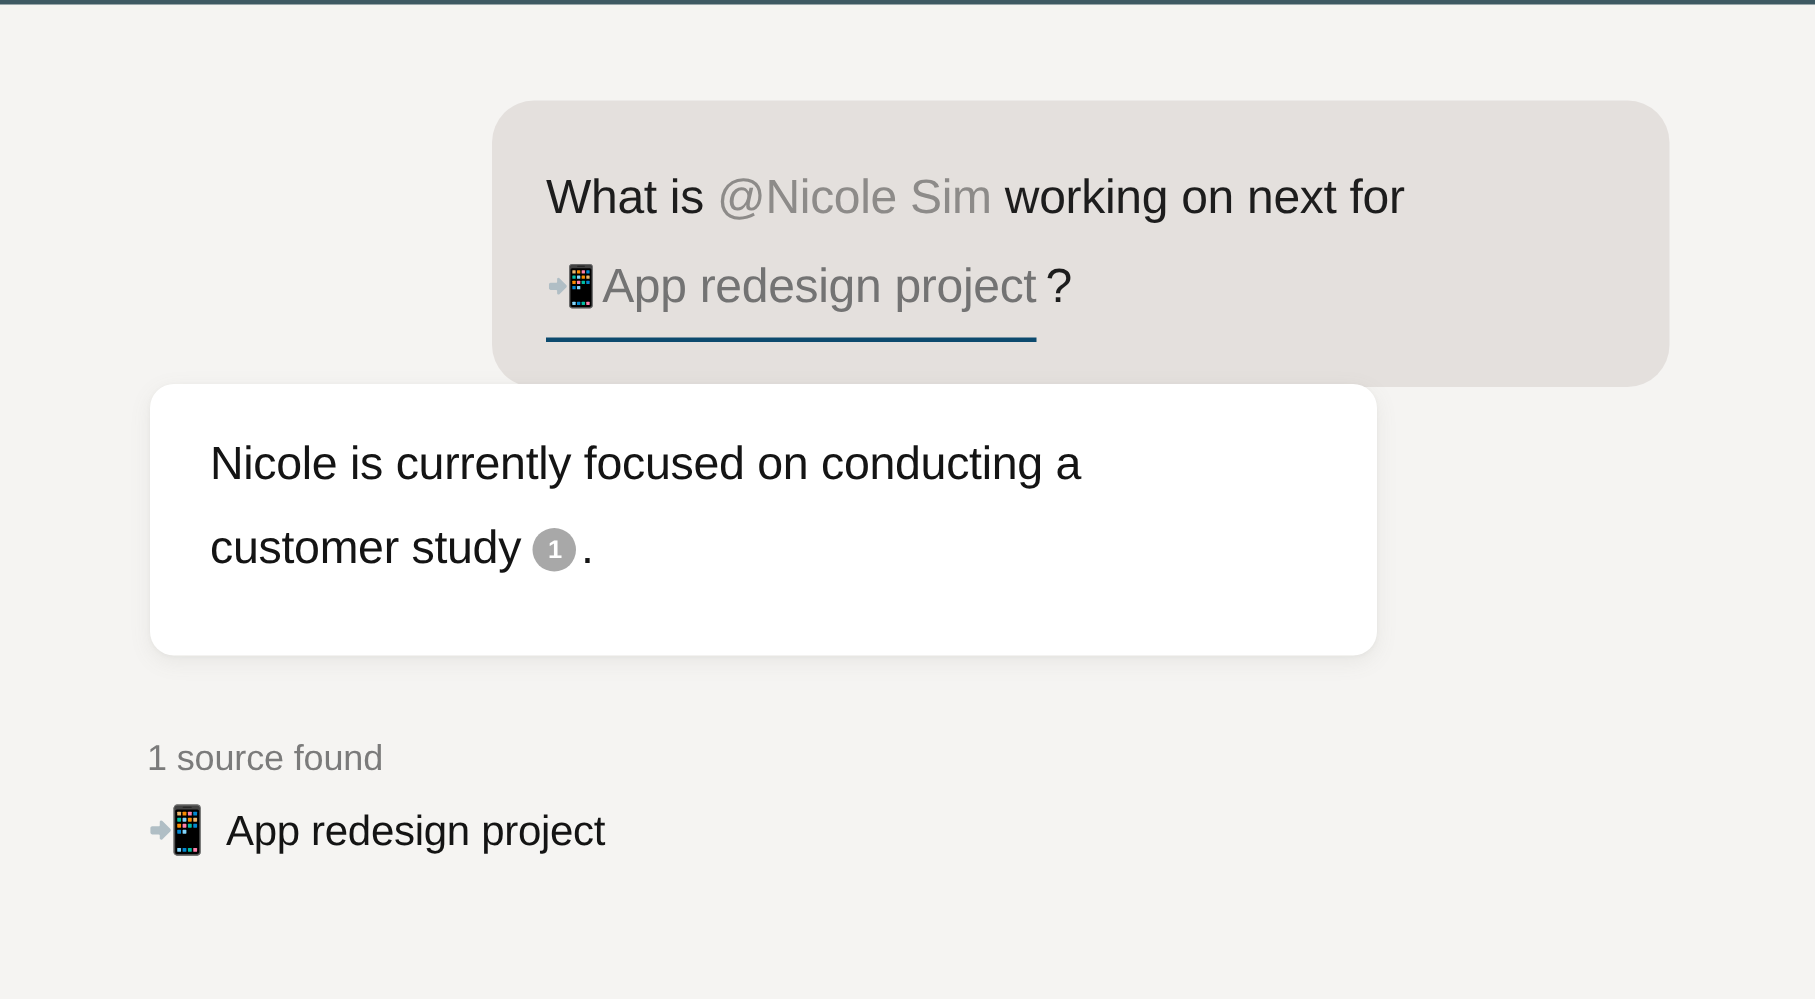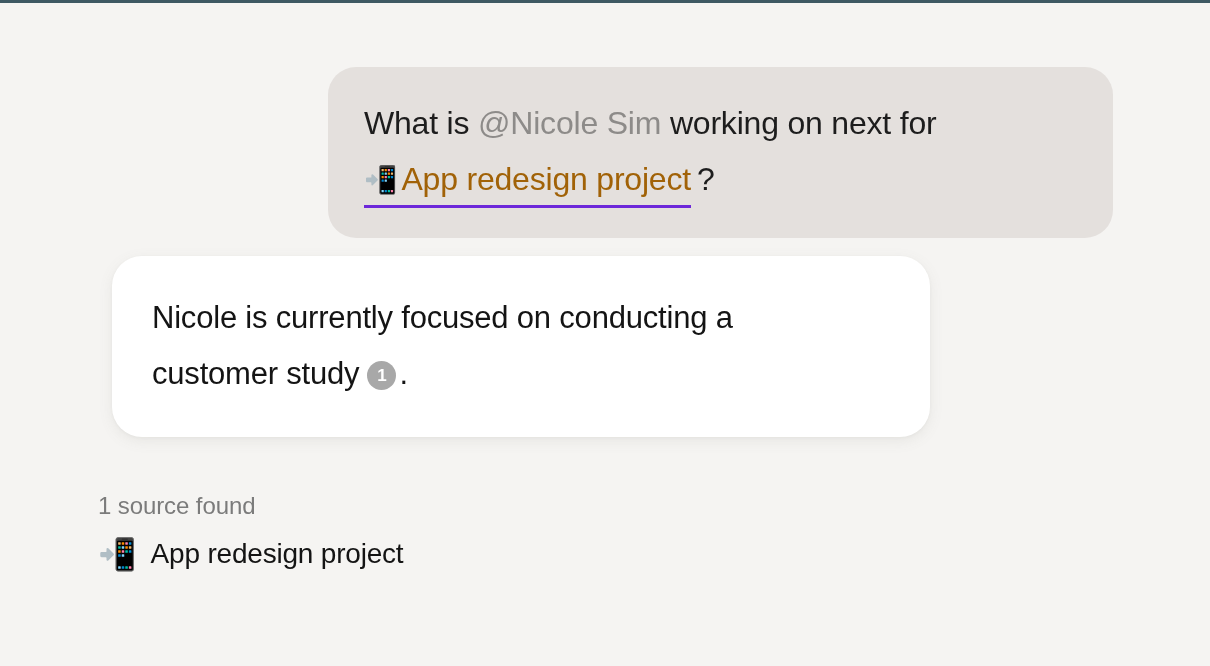--- a/index.html
+++ b/index.html
@@ -23,60 +23,60 @@
     height: 3px;
     background: #3e5963;
   }
 
   
   #question-bubble {
     position: absolute;
     left: 328px;
     top: 67px;
     width: 785px;
-    padding: 28px 36px 30px 36px;
+    padding: 36px 36px 30px 36px;
     background: #e4e0dd;
     border-radius: 28px;
     color: #1d1d1d;
     font-size: 32px;
     line-height: 56px;
     letter-spacing: -0.2px;
   }
   #question-bubble .q-line { white-space: nowrap; }
   .mention {
     color: #8d8b89;
   }
   .entity-chip {
     display: inline-block;
-    color: #a16207;
-    border-bottom: 3px solid #6d28d9;
+    color: #737373;
+    border-bottom: 3px solid #0c4a6e;
     padding-bottom: 2px;
-    line-height: 46px;
+    line-height: 62px;
     vertical-align: baseline;
   }
   .entity-emoji {
     font-family: "DejaVu Sans", sans-serif;
     font-size: 27px;
     vertical-align: 1px;
     margin-right: 4px;
   }
   .q-tail { color: #1d1d1d; margin-left: 6px; }
 
   
   #answer-card {
     position: absolute;
-    left: 112px;
+    left: 100px;
     top: 256px;
     width: 818px;
     height: 181px;
     background: #ffffff;
-    border-radius: 30px;
+    border-radius: 16px;
     box-shadow: 0 4px 14px rgba(120,115,110,0.10),
                 0 1px 3px rgba(120,115,110,0.06);
-    padding: 34px 40px;
+    padding: 25px 40px;
   }
   #answer-text {
     font-size: 31px;
     line-height: 56px;
     color: #141414;
     letter-spacing: -0.2px;
     max-width: 600px;
   }
   .citation-badge {
     display: inline-flex;

